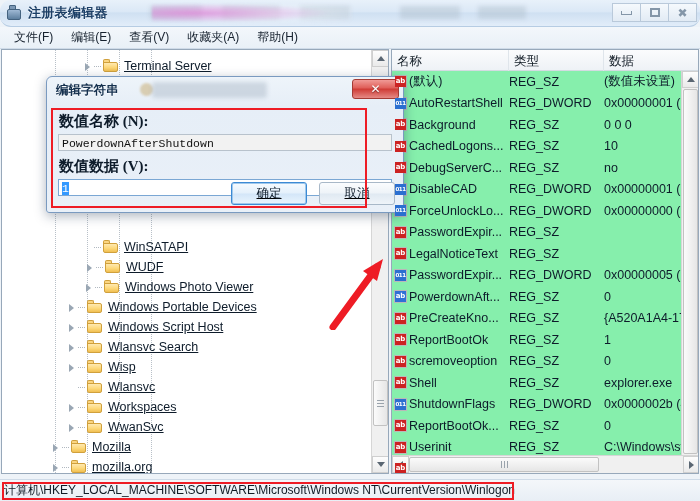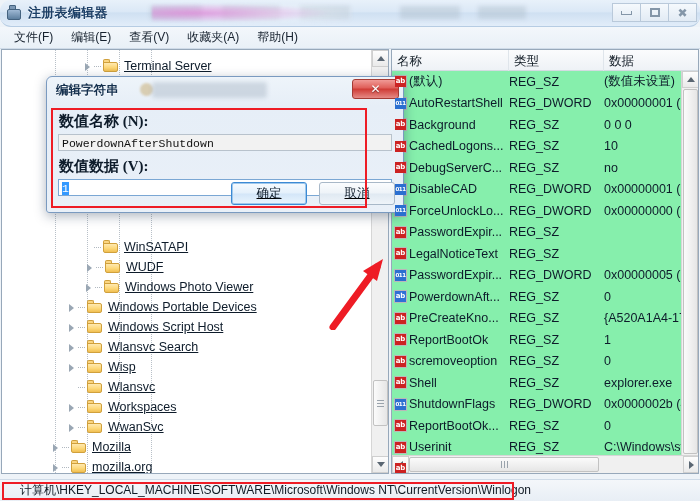--- a/index.html
+++ b/index.html
@@ -215,21 +215,21 @@
   .hgrip i { display: block; width: 1px; height: 7px; background: #9aa3ac; }
 
   
   .statusbar {
     position: absolute; left: 0; bottom: 0; width: 700px; height: 22px;
     background: linear-gradient(to bottom,#f4f7fa,#e8eef5);
     border-top: 1px solid #cfdbe8;
     display: flex; align-items: center;
   }
   .status-text {
-    font-size: 12px; color: #101a24; padding-left: 20px; white-space: nowrap;
+    font-size: 12px; color: #101a24; padding-left: 4px; white-space: nowrap;
   }
   .status-hl {
     position: absolute; left: 2px; top: 2px; width: 512px; height: 18px;
     border: 2px solid #ee1c25; pointer-events: none;
   }
 
   
   .dialog {
     position: absolute; left: 46px; top: 76px; width: 358px; height: 137px;
     background: linear-gradient(to bottom,#eef4fa 0%,#e6eef7 22%,#e9f0f8 100%);

